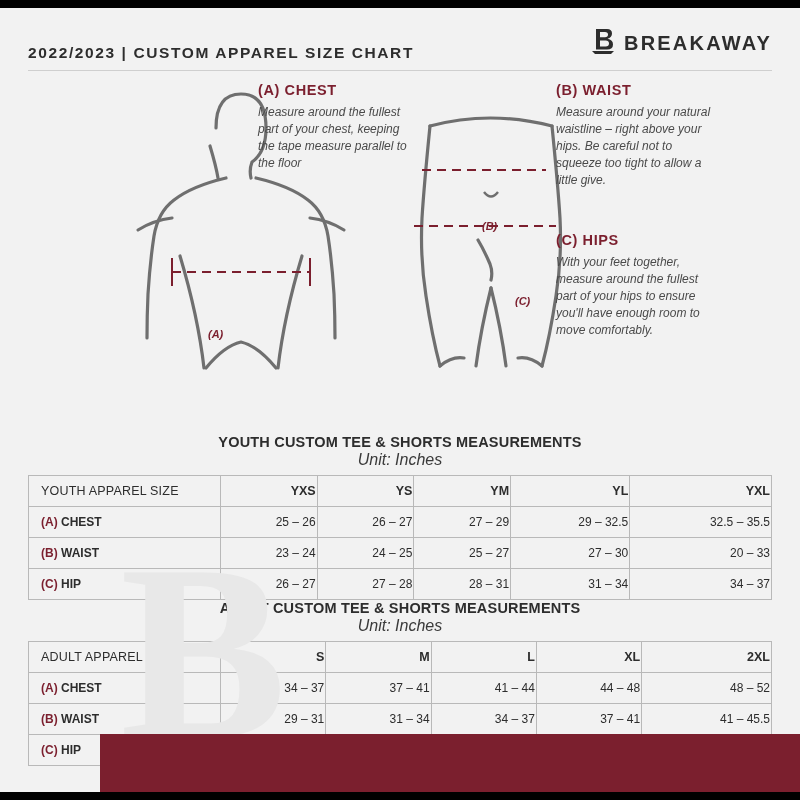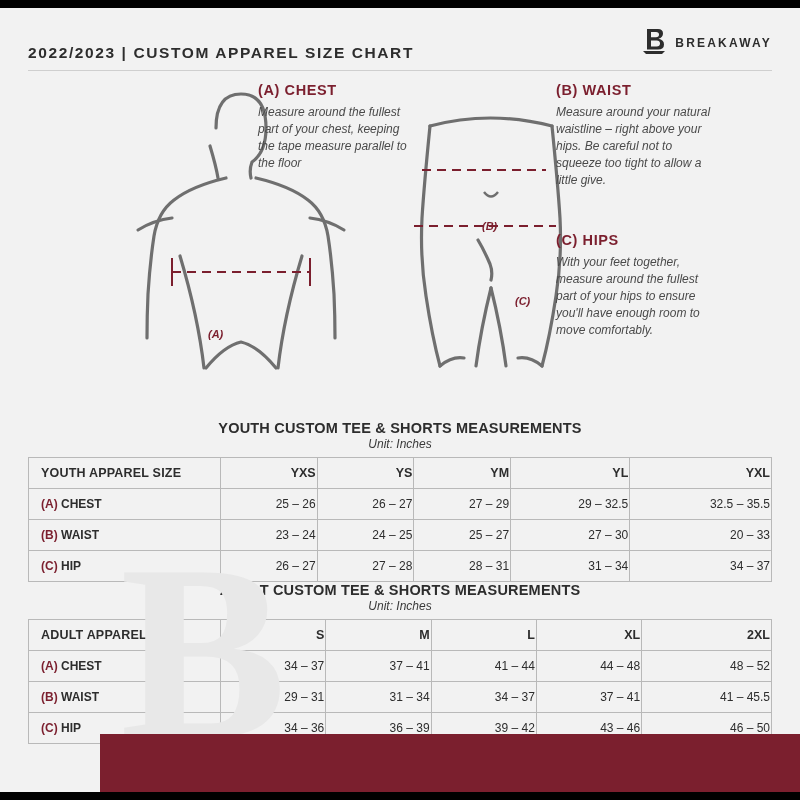--- a/index.html
+++ b/index.html
@@ -8,41 +8,41 @@
   #sheet{position:absolute;left:0;top:8px;width:800px;height:784px;background:#f2f2f2;overflow:hidden;}
 
   
   .watermark{position:absolute;left:120px;top:520px;font-size:250px;font-weight:bold;color:#e8e8e8;
              font-family:"Liberation Serif",serif;line-height:1;user-select:none;}
 
   
   .header{position:relative;height:62px;display:flex;align-items:center;padding:0 28px;}
   .header .title{font-size:15.5px;font-weight:bold;letter-spacing:1.6px;color:#2d2d2d;margin-top:28px;}
   .header .brand{position:absolute;right:28px;top:20px;display:flex;align-items:center;gap:10px;}
-  .brand-name{font-size:12px;font-weight:bold;letter-spacing:2.2px;color:#2d2d2d;}
+  .brand-name{font-size:20px;font-weight:bold;letter-spacing:2.2px;color:#2d2d2d;}
   .hr-top{position:absolute;left:28px;right:28px;top:62px;height:1px;background:#cfcfcf;}
 
   
   .diagram{position:relative;height:300px;}
 
   .txtcol{position:absolute;width:160px;}
   .txtcol h3{margin:0 0 6px 0;font-size:14.5px;font-weight:bold;letter-spacing:.6px;color:#7b1f2e;}
   .txtcol p{margin:0;font-size:12px;line-height:1.42;font-style:italic;color:#4a4a4a;}
 
   .lbl{position:absolute;font-size:11px;font-weight:bold;color:#7b1f2e;font-style:italic;}
 
   
   .tblwrap{padding:0 28px;}
   .tbl-title{text-align:center;font-size:14.5px;font-weight:bold;color:#2d2d2d;letter-spacing:.2px;}
-  .tbl-unit{text-align:center;font-size:12px;font-style:italic;color:#3a3a3a;margin-top:1px;margin-bottom:6px;}
+  .tbl-unit{text-align:center;font-size:16px;font-style:italic;color:#3a3a3a;margin-top:1px;margin-bottom:6px;}
   table{border-collapse:collapse;width:100%;background:transparent;}
   td,th{border:1px solid #b9b9b9;font-size:12px;color:#2d2d2d;height:28px;text-align:right;}
   th{font-weight:bold;}
   td.rowlab,th.rowlab{text-align:left;padding-left:12px;width:178px;font-weight:bold;}
-  th.rowlab{font-weight:bold;letter-spacing:.2px;}
+  th.rowlab{font-weight:normal;letter-spacing:.2px;}
   .tag{color:#7b1f2e;}
   td.val{width:auto;}
   tr.head th{font-size:12.5px;}
 
   .footerbar{position:absolute;left:100px;right:0;bottom:0;height:58px;background:#7b1f2e;}
 </style>
 </head>
 <body>
 
 <div id="page">
@@ -117,21 +117,21 @@
         <h3>(B) WAIST</h3>
         <p>Measure around your natural waistline – right above your hips. Be careful not to squeeze too tight to allow a little give.</p>
       </div>
 
       <div class="txtcol" style="left:556px;top:162px;">
         <h3>(C) HIPS</h3>
         <p>With your feet together, measure around the fullest part of your hips to ensure you'll have enough room to move comfortably.</p>
       </div>
     </div>
 
-    <div class="tblwrap" style="margin-top:50px;">
+    <div class="tblwrap" style="margin-top:64px;">
       <div class="tbl-title">YOUTH CUSTOM TEE &amp; SHORTS MEASUREMENTS</div>
       <div class="tbl-unit">Unit: Inches</div>
       <table>
         <tbody>
             <tr class="head">
           <th class="rowlab">YOUTH APPAREL SIZE</th>
           <th>YXS</th>
           <th>YS</th>
           <th>YM</th>
           <th>YL</th>

